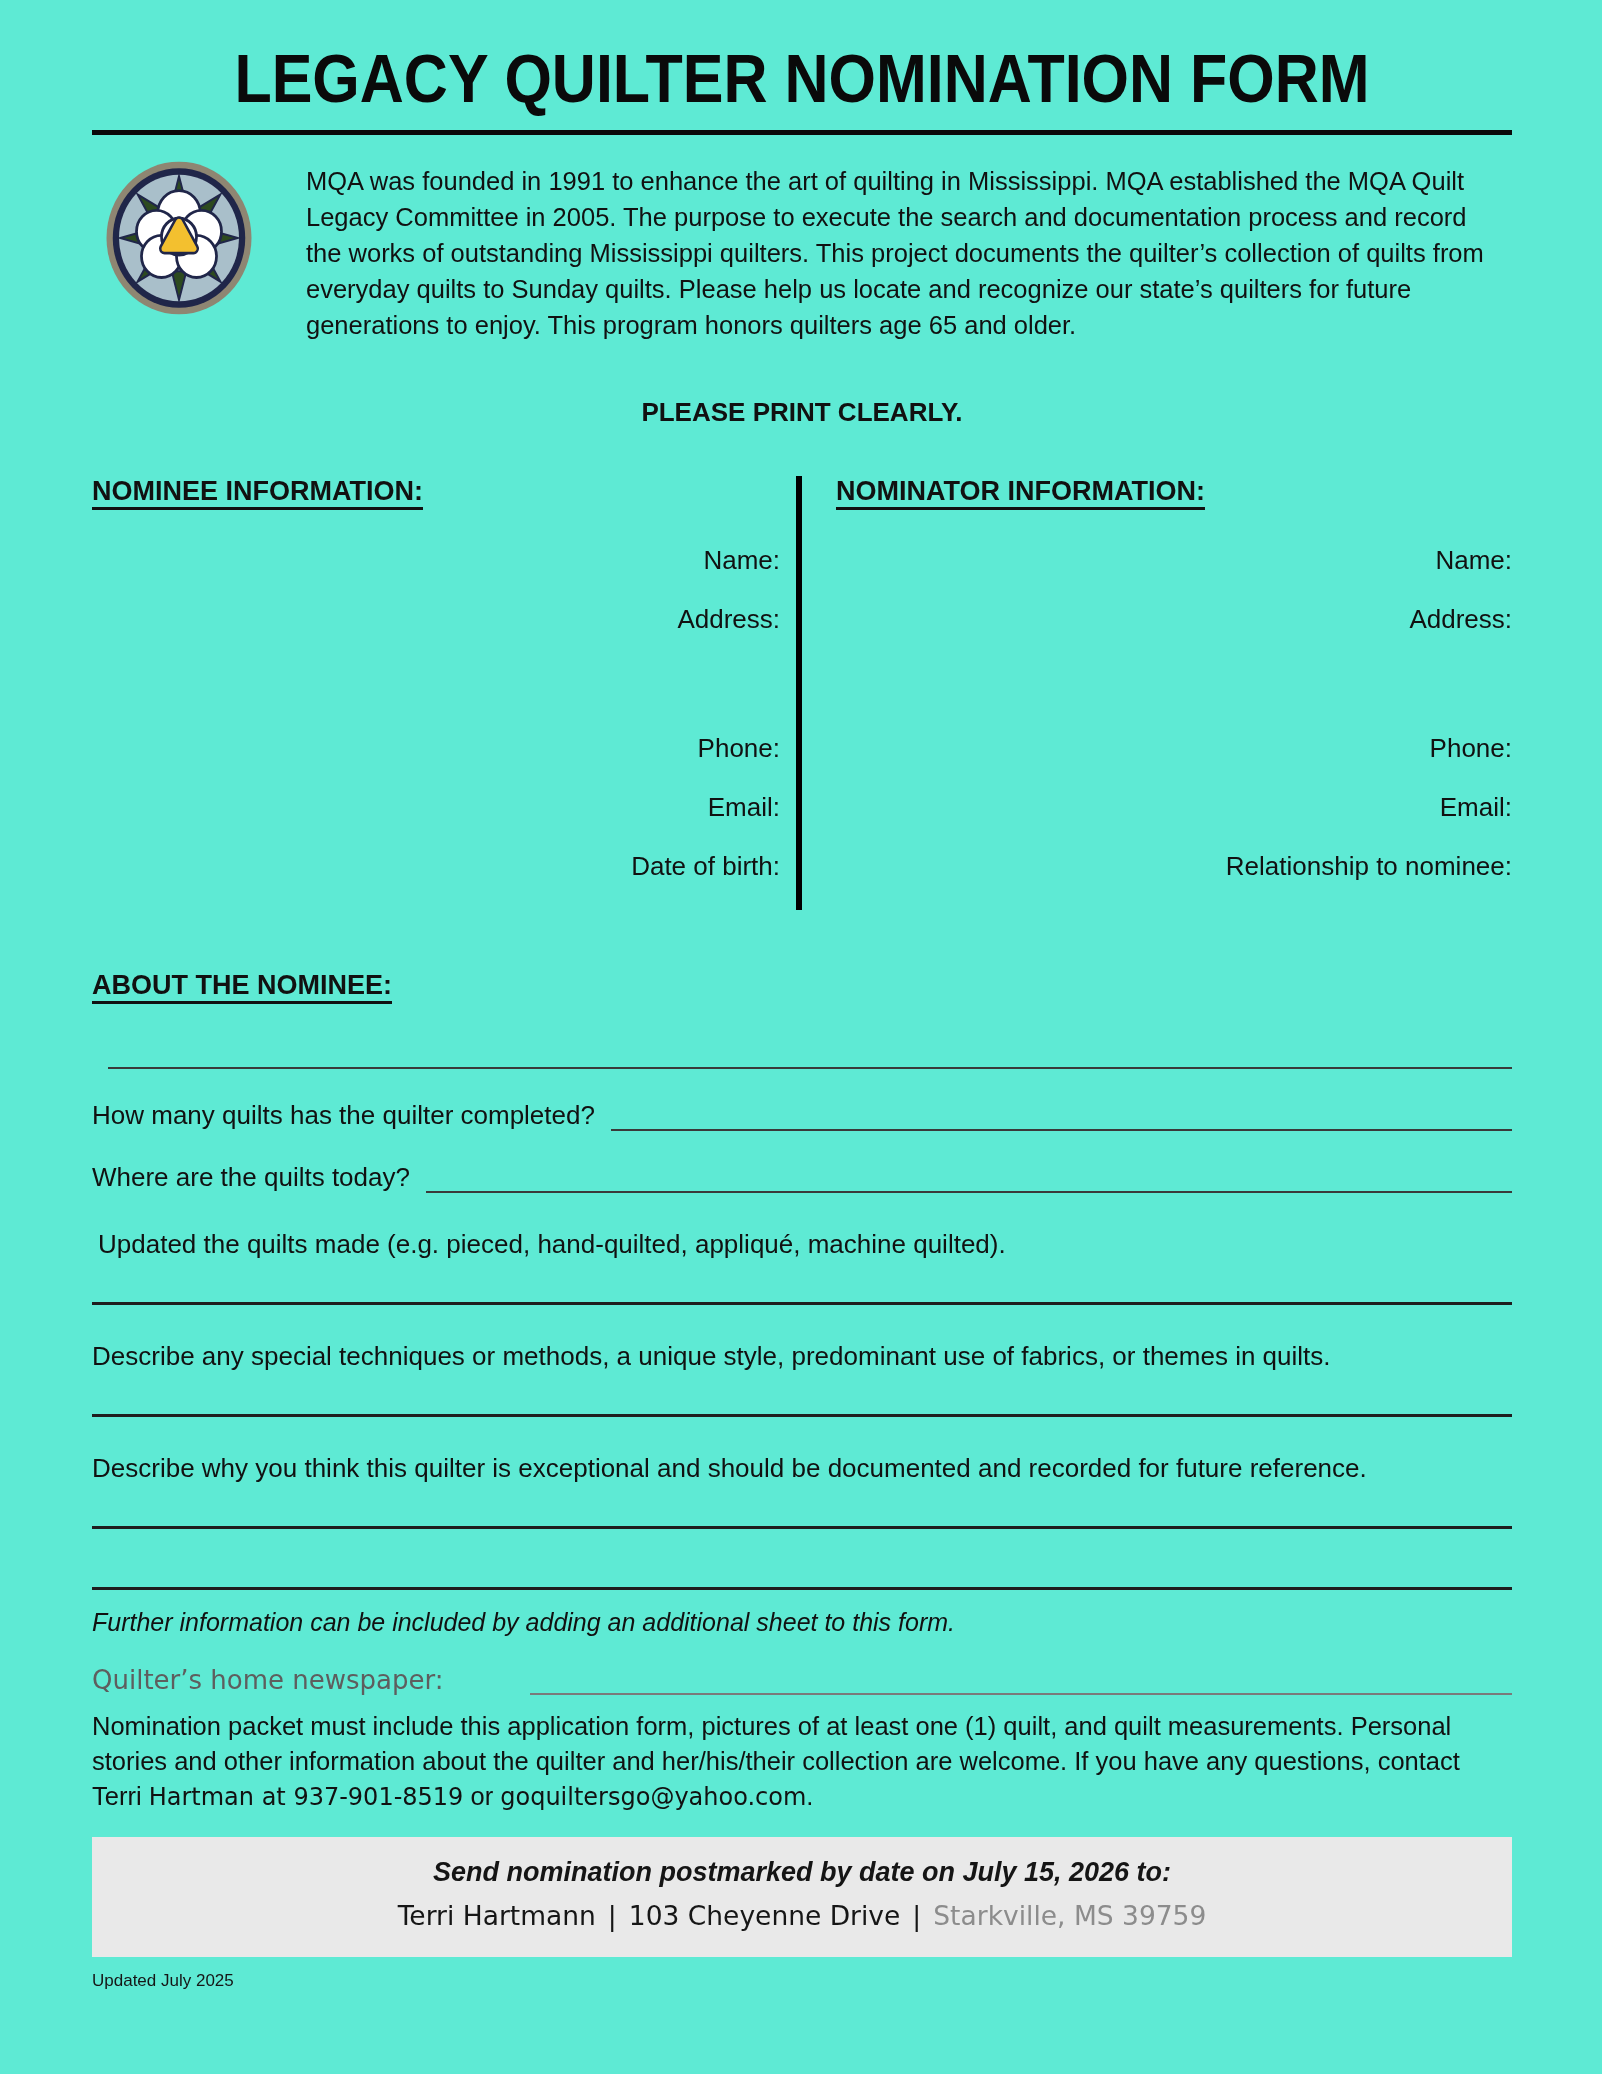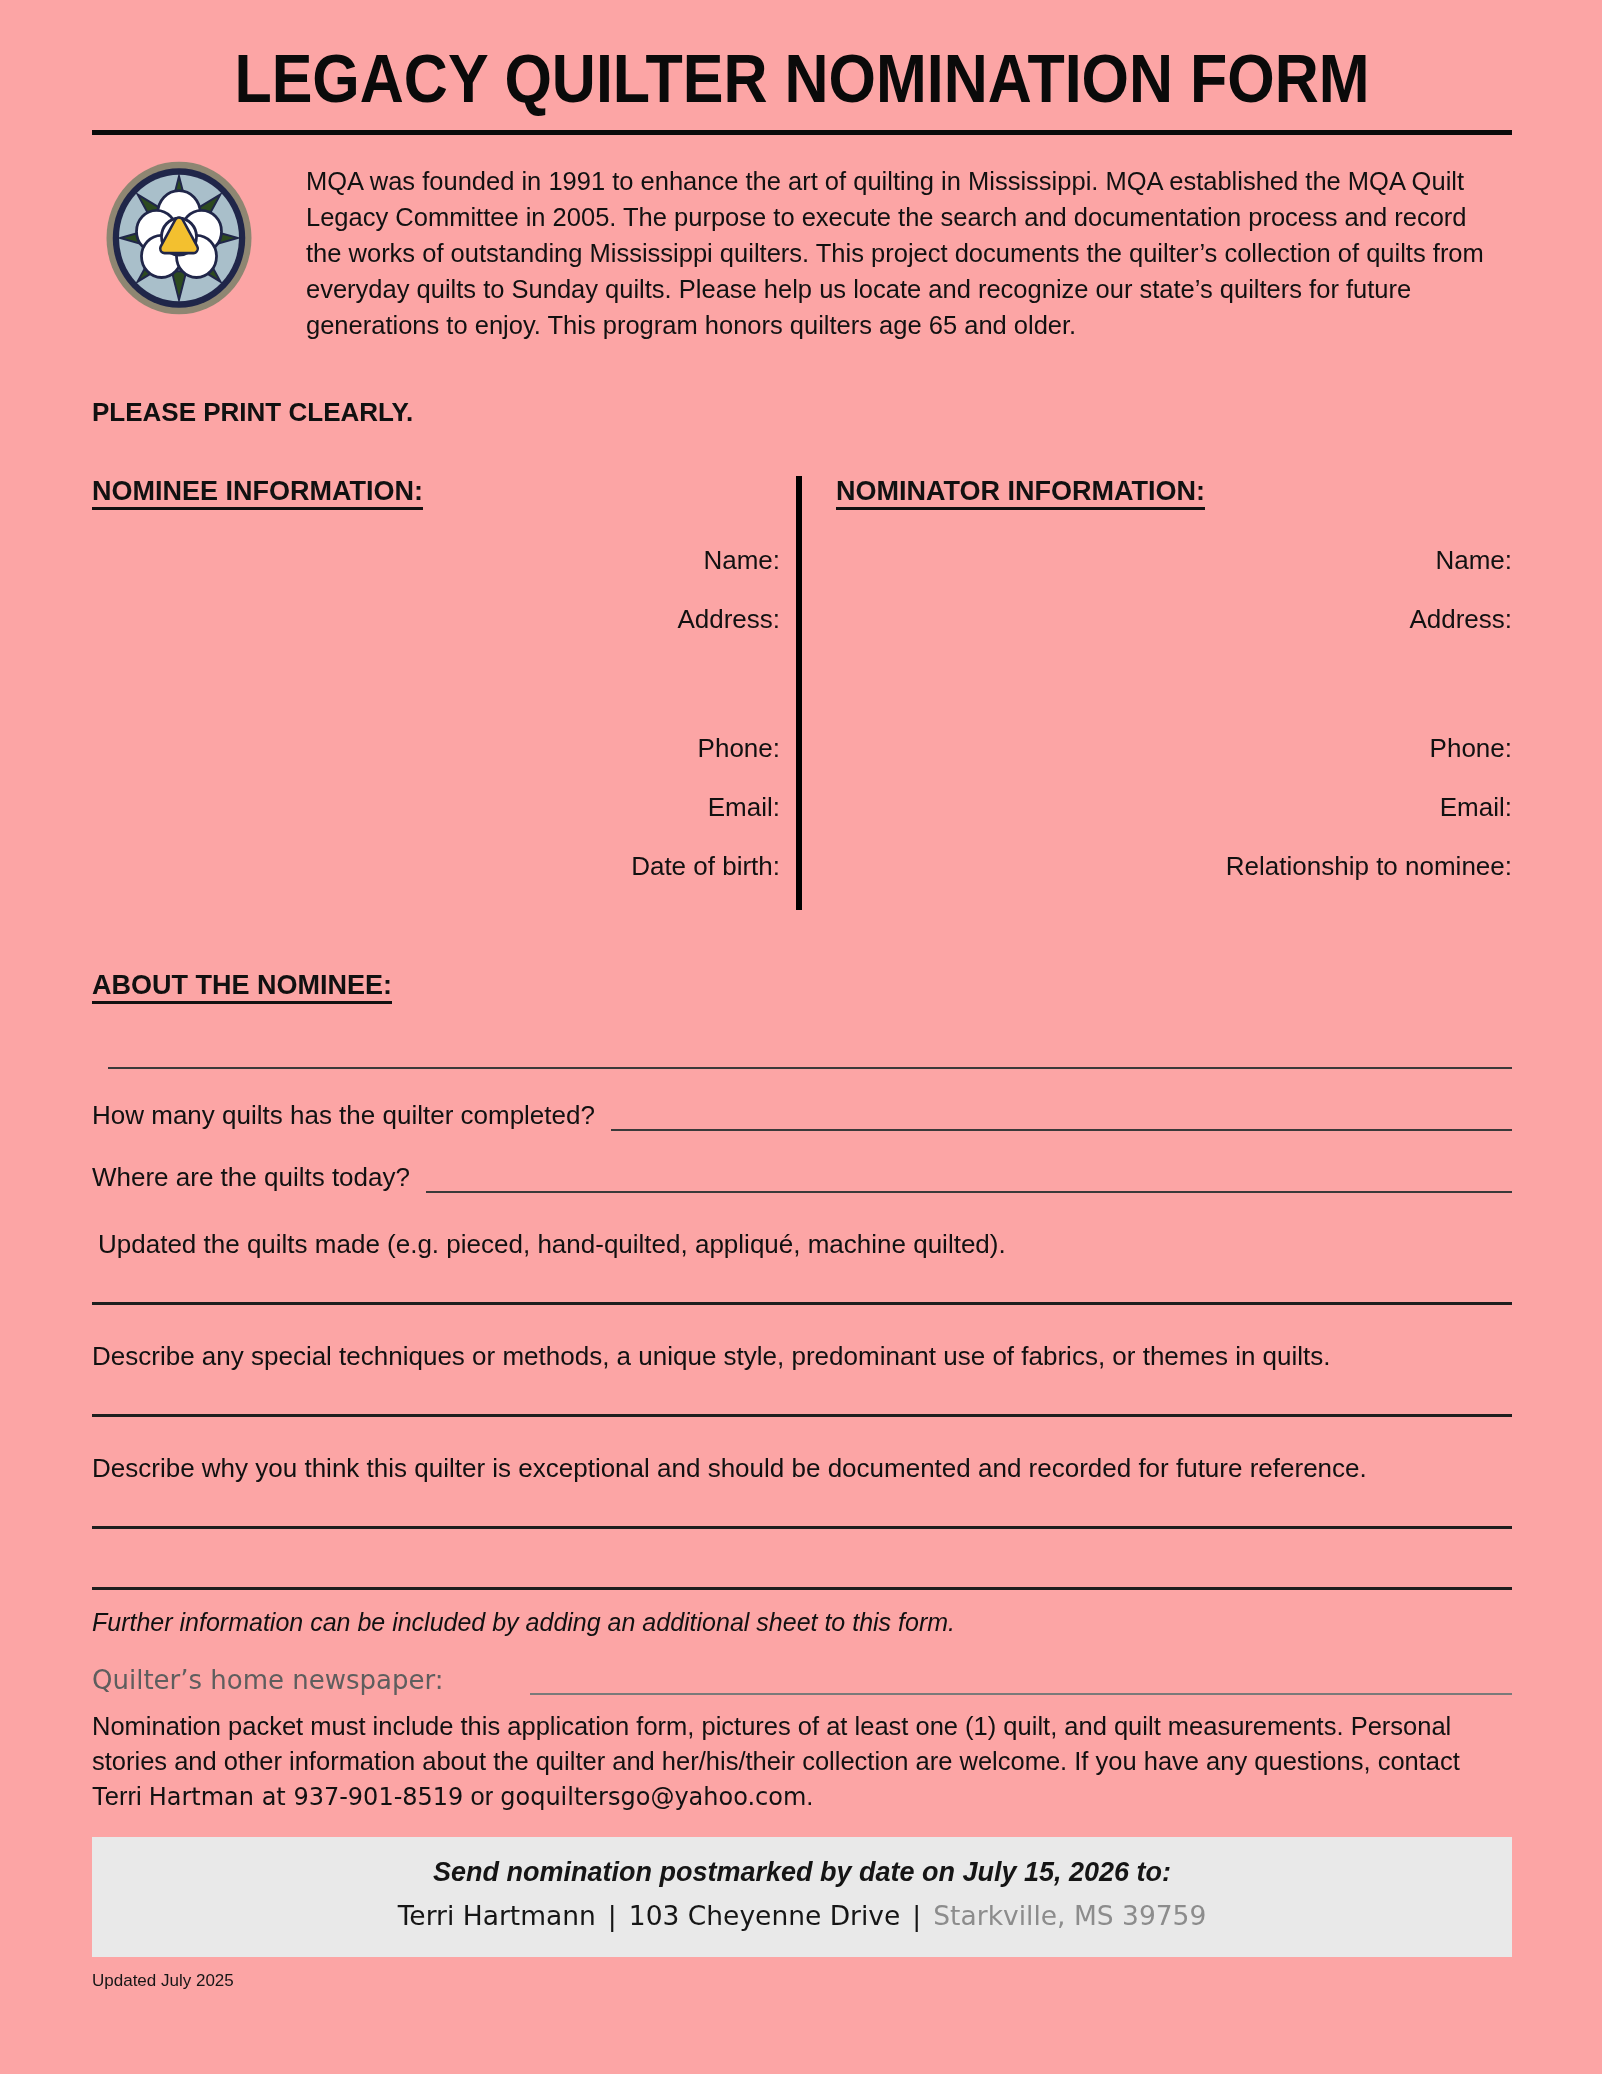--- a/index.html
+++ b/index.html
@@ -1,34 +1,34 @@
 <!DOCTYPE html>
 <html><head>
 <meta charset="utf-8">
 <style>
   * { box-sizing: border-box; }
   html,body { margin:0; padding:0; background:#ffffff; }
   .page {
-    width:1602px; height:2074px; background:#fca5a5; color:#111;
+    width:1602px; height:2074px; background:#5eead4; color:#111;
     font-family:"Liberation Sans", sans-serif;
     padding:0 90px 0 92px; overflow:hidden; position:relative;
   }
   .title {
     margin:0; padding-top:50px; text-align:center;
     font-size:61px; font-weight:700; line-height:1.05; letter-spacing:0px;
     transform:scaleY(1.12); transform-origin:50% 100%;
     color:#0a0a0a;
   }
   .title-rule { border:0; border-top:5px solid #0a0a0a; margin:16px 0 0 0; }
 
   .intro { display:flex; align-items:flex-start; margin-top:24px; }
   .logo { width:150px; height:158px; flex:0 0 auto; margin-left:12px; }
   .intro-text { margin:4px 0 0 52px; font-size:25.5px; line-height:36px; width:1192px; }
 
-  .print-note { margin-top:54px; font-weight:700; font-size:26px; }
+  .print-note { margin-top:54px; font-weight:700; font-size:26px;text-align:center; }
 
   .cols { display:flex; margin-top:48px; }
   .col-left { width:688px; }
   .vdivider { width:6px; background:#000; margin-left:16px; }
   .col-right { flex:1 1 auto; padding-left:34px; }
   .col-head {
     font-size:27px; font-weight:700; margin-bottom:38px;
     text-decoration:underline; text-decoration-thickness:3px; text-underline-offset:7px;
   }
   .frow { display:flex; align-items:flex-end; height:28px; margin-bottom:31px;flex-direction:column; }

